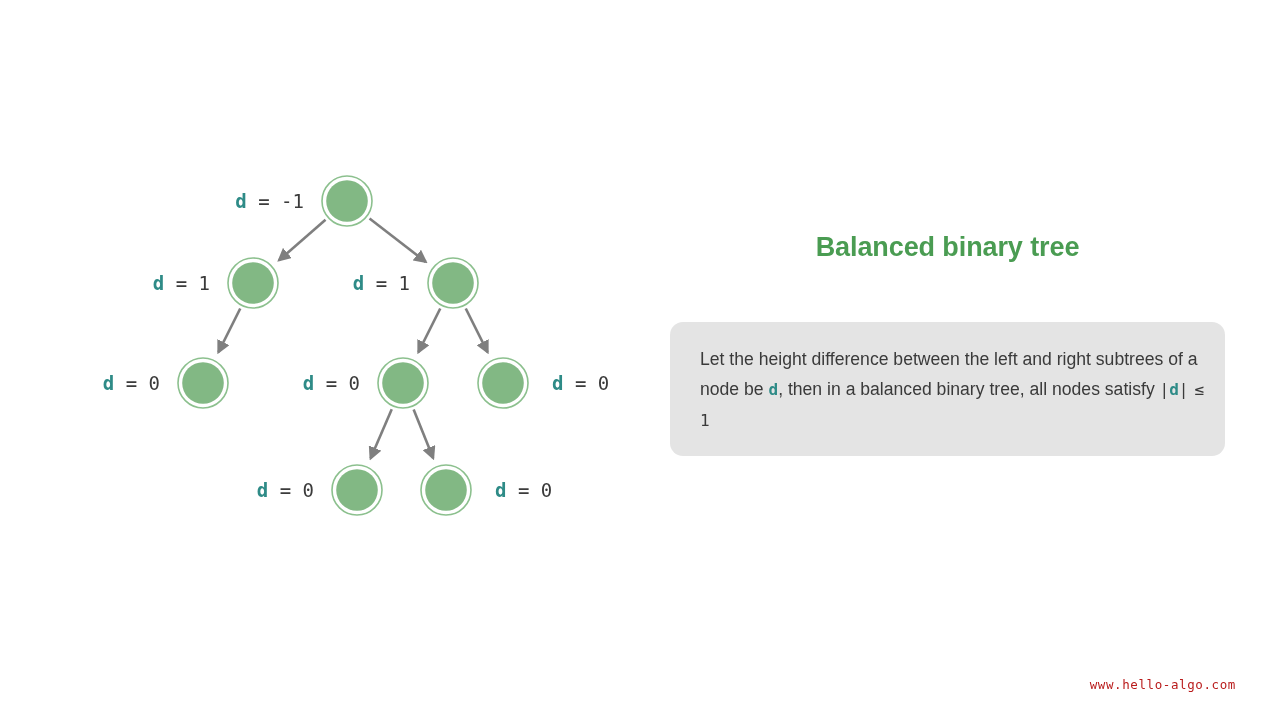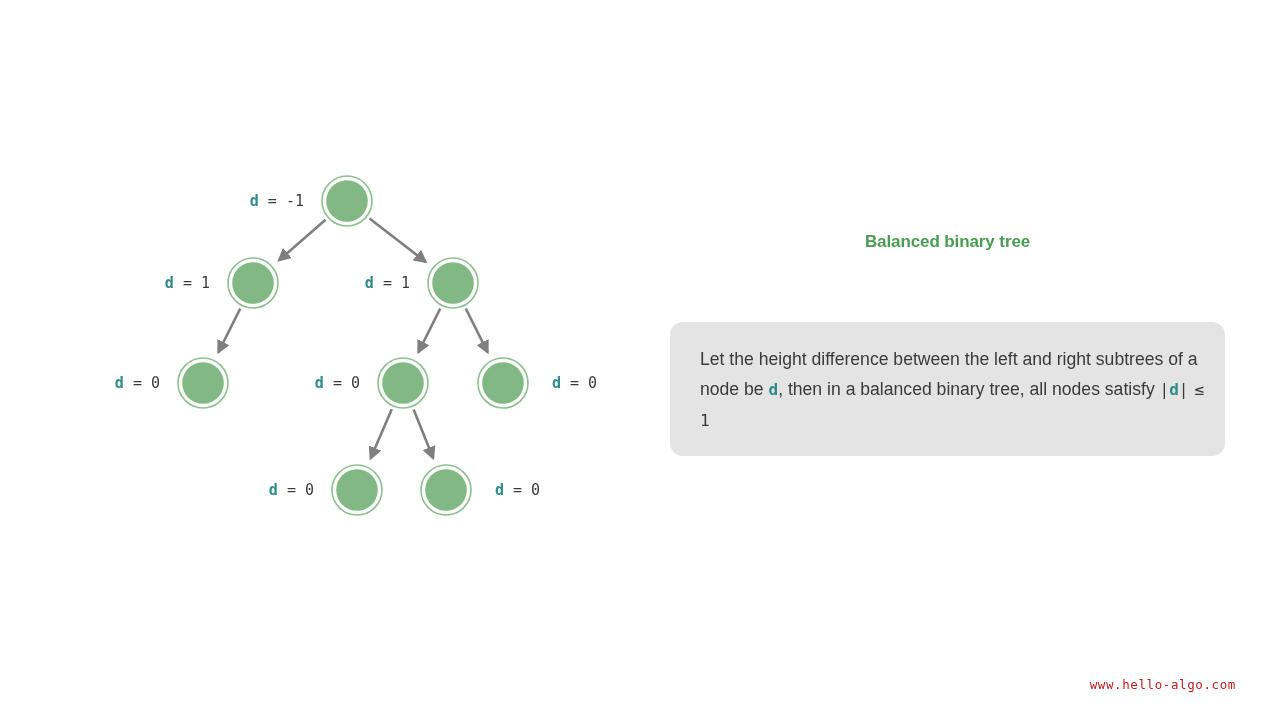--- a/index.html
+++ b/index.html
@@ -43,21 +43,21 @@
   .edge-line {
     stroke: #7f7f7f;
     stroke-width: 2.6;
     fill: none;
   }
 
   
   .dlabel {
     position: absolute;
     font-family: "DejaVu Sans Mono", "Liberation Mono", monospace;
-    font-size: 15px;
+    font-size: 19px;
     color: #3b3b3b;
     white-space: nowrap;
     line-height: 1;
   }
   .dlabel .var {
     color: #2e8b87;
     font-weight: bold;
   }
   .dlabel .eq {
     color: #3b3b3b;
@@ -73,21 +73,21 @@
     top: 0;
     width: 620px;
     height: 720px;
   }
   #panel-title {
     position: absolute;
     left: 0;
     top: 232px;
     width: 575px;
     text-align: center;
-    font-size: 17px;
+    font-size: 27px;
     font-weight: bold;
     color: #4a9c52;
     letter-spacing: -0.1px;
   }
   #info-box {
     position: absolute;
     left: 10px;
     top: 322px;
     width: 555px;
     min-height: 124px;

